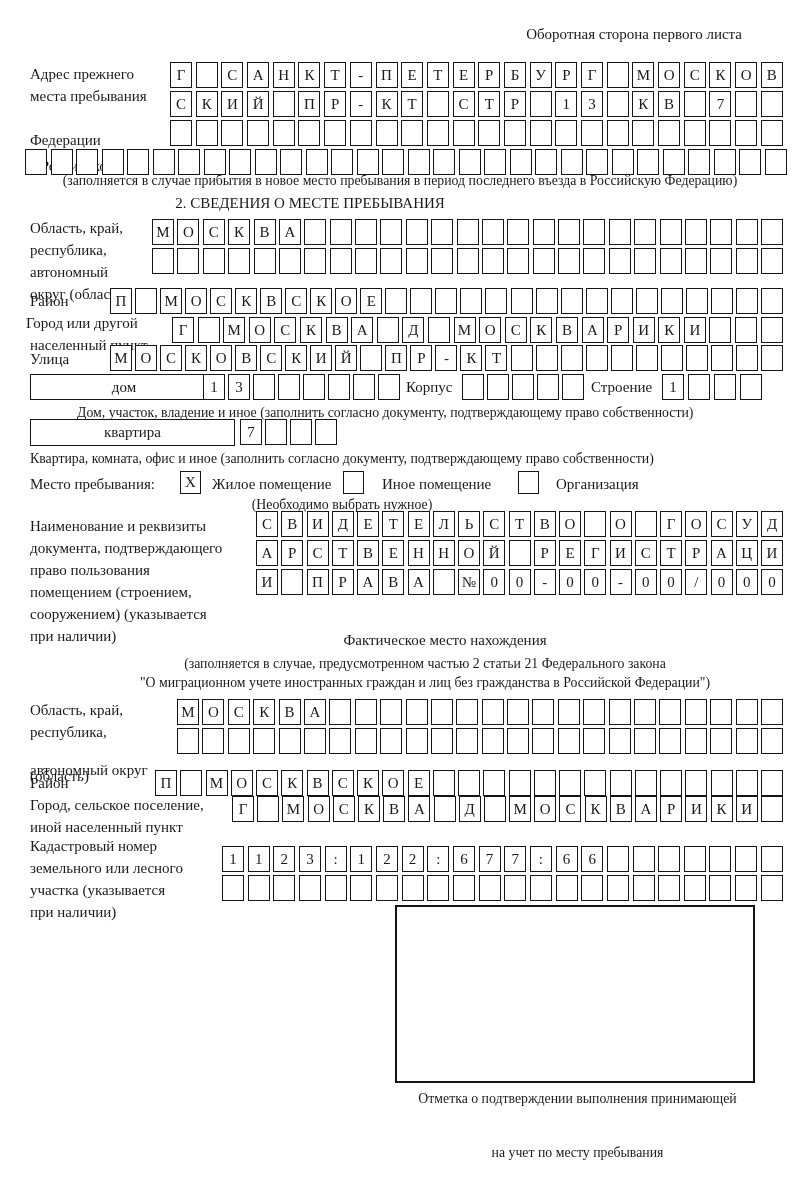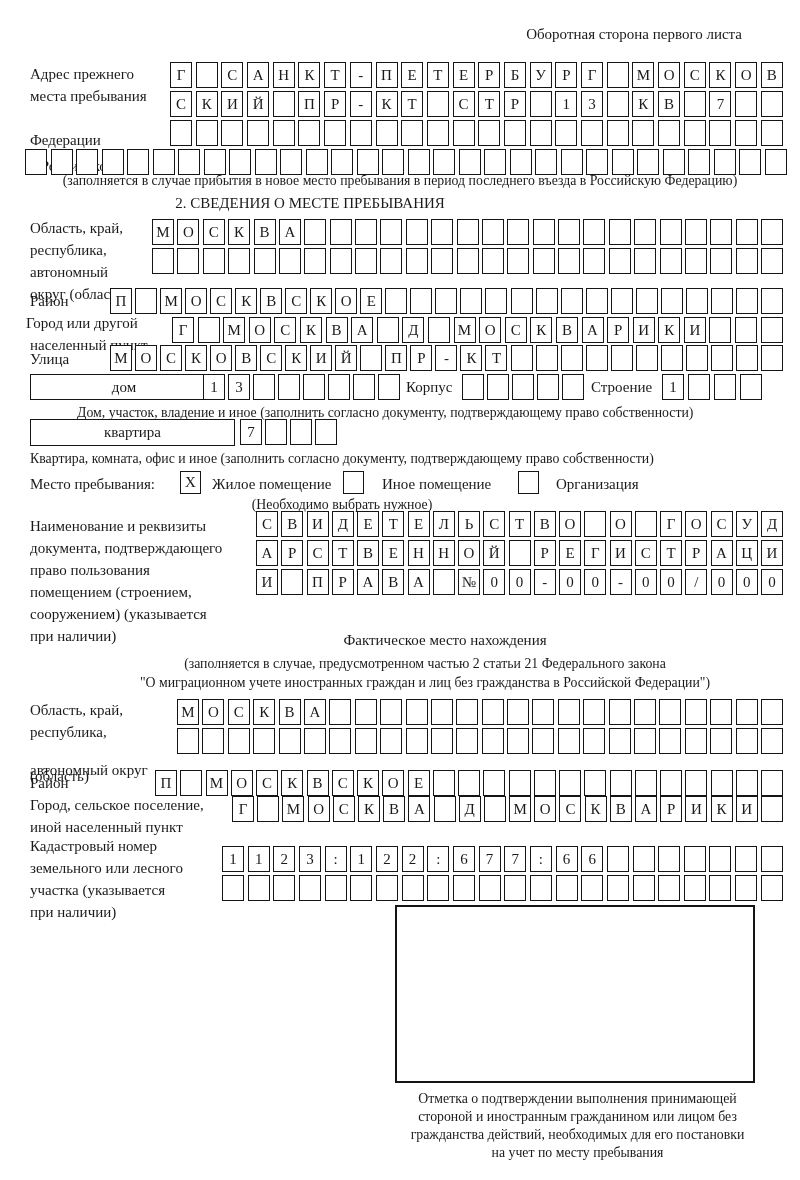--- a/index.html
+++ b/index.html
@@ -591,17 +591,15 @@
       <div class="cell"></div>
       <div class="cell"></div>
       <div class="cell"></div>
       <div class="cell"></div>
       <div class="cell"></div>
       <div class="cell"></div>
     </div>
 
   <div class="bigbox" style="left:395px;top:905px;width:360px;height:178px;"></div>
   <div class="note center" style="left:370px;top:1090px;width:415px;">Отметка о подтверждении выполнения принимающей</div>
-  <div class="note center" style="left:370px;top:1108px;width:415px;">стороной и иностранным гражданином или лицом без</div>
-  <div class="note center" style="left:370px;top:1126px;width:415px;">гражданства действий, необходимых для его постановки</div>
   <div class="note center" style="left:370px;top:1144px;width:415px;">на учет по месту пребывания</div>
 
 </div>
 
 </body></html>

